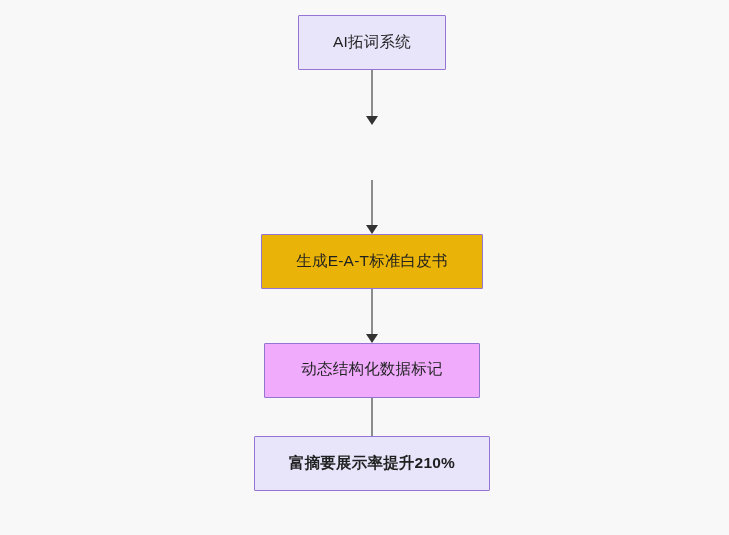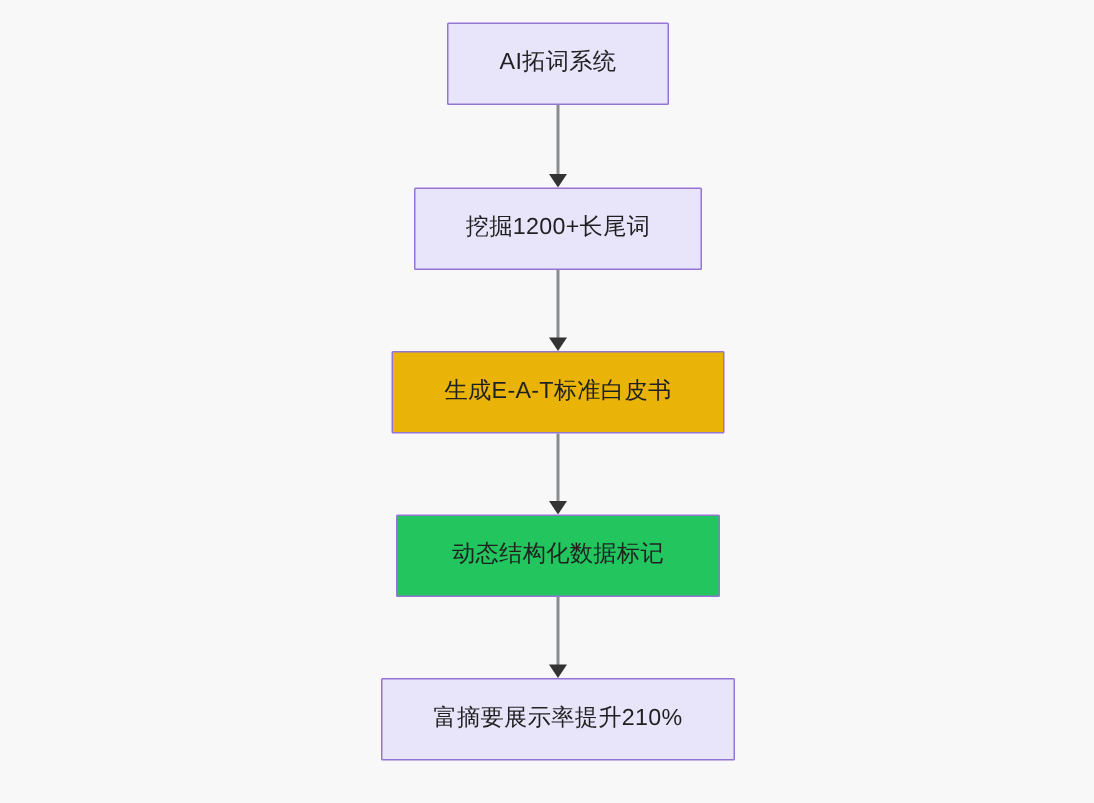--- a/index.html
+++ b/index.html
@@ -78,29 +78,26 @@
     <g>
       <line class="edge-line" x1="372" y1="398" x2="372" y2="444" stroke="#8a8c8e"></line>
       <polygon class="edge-head" points="366,443 378,443 372,452" fill="#333333"></polygon>
     </g>
   </svg>
 
   <div class="node" id="node-0" style="left: 298px; top: 15px; width: 148px; height: 55px; background: rgb(232, 228, 250); border-color: rgb(149, 117, 212);">
     <span class="node-label" style="color: rgb(31, 32, 32);">AI拓词系统</span>
   </div>
 
-  <div class="node" id="node-1" style="left: 276px; top: 125px; width: 192px; height: 55px; background: rgb(232, 228, 250); border-color: rgb(149, 117, 212);">
-    <span class="node-label" style="color: rgb(31, 32, 32);">挖掘1200+长尾词</span>
-  </div>
 
   <div class="node" id="node-2" style="left: 261px; top: 234px; width: 222px; height: 55px; background: #eab308; border-color: rgb(149, 117, 212);">
     <span class="node-label" style="color: rgb(31, 32, 32);">生成E-A-T标准白皮书</span>
   </div>
 
-  <div class="node" id="node-3" style="left: 264px; top: 343px; width: 216px; height: 55px; background: #22c55e; border-color: rgb(149, 117, 212); font-family: Liberation Mono, monospace;">
+  <div class="node" id="node-3" style="left: 264px; top: 343px; width: 216px; height: 55px; background: #f0abfc; border-color: rgb(149, 117, 212); font-family: Liberation Mono, monospace;">
     <span class="node-label" style="color: rgb(31, 32, 32);">动态结构化数据标记</span>
   </div>
 
-  <div class="node" id="node-4" style="left: 254px; top: 452px; width: 236px; height: 55px; background: rgb(232, 228, 250); border-color: rgb(149, 117, 212);">
+  <div class="node" id="node-4" style="left: 254px; top: 436px; width: 236px; height: 55px; background: rgb(232, 228, 250); border-color: rgb(149, 117, 212); font-weight: bold;">
     <span class="node-label" style="color: rgb(31, 32, 32);">富摘要展示率提升210%</span>
   </div>
 
 </div>
 
 </body></html>

